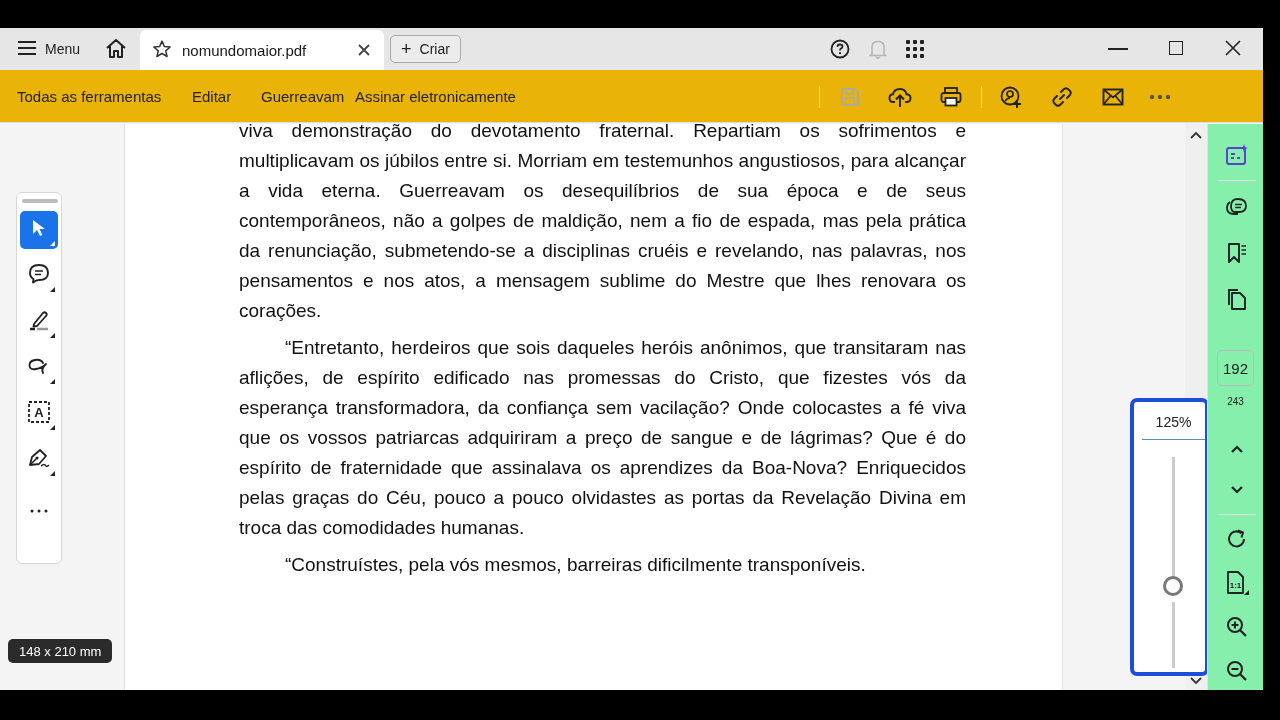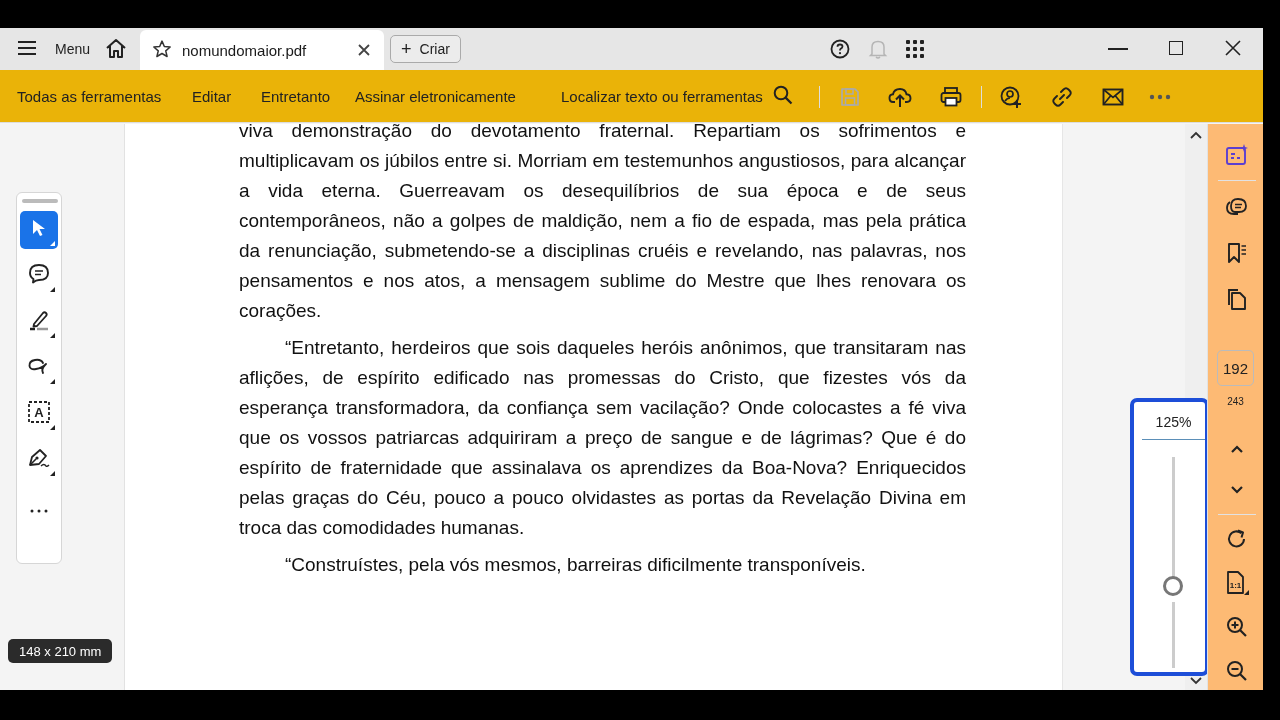--- a/index.html
+++ b/index.html
@@ -1,20 +1,20 @@
 <!DOCTYPE html>
 <html><head>
 <meta charset="utf-8">
 <style>
   * { box-sizing: border-box; margin: 0; padding: 0; }
   html, body { width: 1280px; height: 720px; overflow: hidden; background: #000; font-family: "Liberation Sans", sans-serif; }
   .app { position: absolute; left: 0; top: 28px; width: 1263px; height: 662px; background: #f5f5f5; overflow: hidden; }
   
   .titlebar { position: absolute; left: 0; top: 0; width: 1263px; height: 42px; background: #e6e6e6; display: flex; align-items: center; }
-  .tb-item { display: flex; align-items: center; color: #222; font-size: 14px; gap: 10px; }
+  .tb-item { display: flex; align-items: center; color: #222; font-size: 14px; }
   .menu-btn { position: absolute; left: 18px; top: 0; height: 42px; }
   .menu-btn .icon { margin-right: 9px; }
   .home-btn { position: absolute; left: 104px; top: 0; height: 42px; }
   .tab { position: absolute; left: 140px; top: 2px; width: 244px; height: 40px; background: #fff; border-radius: 6px 6px 0 0; display: flex; align-items: center; padding-left: 12px; font-size: 15px; color: #1a1a1a; }
   .tab .star { margin-right: 10px; }
   .tab .close { position: absolute; right: 10px; top: 10px; width: 20px; height: 20px; display: flex; align-items: center; justify-content: center; color: #333; font-size: 16px; }
   .create-btn { position: absolute; left: 390px; top: 7px; height: 28px; border: 1px solid #aaa; border-radius: 5px; padding: 0 10px; display: flex; align-items: center; font-size: 14px; color: #222; background: #ececec; }
   .create-btn .plus { font-size: 18px; margin-right: 8px; line-height: 1; }
   .help-btn { position: absolute; left: 830px; top: 11px; }
   .bell-btn { position: absolute; left: 868px; top: 10px; }
@@ -55,21 +55,21 @@
   .size-badge { position: absolute; left: 8px; top: 657px; height: 24px; padding: 0 11px; background: #2b2b2b; border-radius: 5px; color: #fff; font-size: 13px; display: flex; align-items: center; }
 
   
   .zoom-panel { position: absolute; left: 1130px; top: 398px; width: 79px; height: 278px; background: #fff; border: 4px solid #1d4ed8; border-radius: 7px; }
   .zoom-value { position: absolute; left: 8px; top: 12px; width: 63px; text-align: center; font-size: 14px; color: #222; padding-bottom: 9px; border-bottom: 1.5px solid #5b8fb8; }
   .zoom-track-top { position: absolute; left: 38px; top: 55px; width: 3px; height: 120px; background: #ccc; }
   .zoom-thumb { position: absolute; left: 29px; top: 174px; width: 20px; height: 20px; border-radius: 50%; border: 3px solid #777; background: #fff; }
   .zoom-track-bot { position: absolute; left: 38px; top: 200px; width: 3px; height: 66px; background: #ccc; }
 
   
-  .right-rail { position: absolute; left: 1207px; top: 96px; width: 56px; height: 566px; background: #fdba74; border-left: 1px solid #e2e2e2; }
+  .right-rail { position: absolute; left: 1207px; top: 96px; width: 56px; height: 566px; background: #86efac; border-left: 1px solid #e2e2e2; }
   .rail-icon { position: absolute; left: 16px; width: 26px; height: 26px; display: flex; align-items: center; justify-content: center; }
   .rail-sep { position: absolute; left: 10px; width: 38px; height: 1px; background: #e2e2e2; }
   .page-box { position: absolute; left: 9px; top: 226px; width: 37px; height: 36px; border: 1px solid #bbb; border-radius: 5px; display: flex; align-items: center; justify-content: center; font-size: 15px; color: #222; }
   .page-total { position: absolute; left: 9px; top: 272px; width: 37px; text-align: center; font-size: 10px; color: #222; }
 </style>
 </head>
 <body>
 
 <div class="app">
 
@@ -140,31 +140,22 @@
     <div class="win-close">
       <svg width="22" height="22" viewBox="0 0 22 22">
           <path d="M4 4 L18 18 M18 4 L4 18" stroke="#222" stroke-width="1.6"></path>
         </svg>
     </div>
   </div>
 
   <div class="toolbar">
     <div class="tool-link" style="left:17px">Todas as ferramentas</div>
     <div class="tool-link" style="left:192px">Editar</div>
-    <div class="tool-link" style="left:261px">Entretanto</div>
+    <div class="tool-link" style="left:261px">Guerreavam</div>
     <div class="tool-link" style="left:355px">Assinar eletronicamente</div>
-    <div class="search-area">
-      <span>Localizar texto ou ferramentas</span>
-      <span>
-        <svg width="20" height="20" viewBox="0 0 20 20">
-            <circle cx="8" cy="8" r="6.3" fill="none" stroke="#222" stroke-width="2"></circle>
-            <path d="M12.6 12.6 L18.5 18.5" stroke="#222" stroke-width="2.2"></path>
-          </svg>
-      </span>
-    </div>
     <div class="tsep" style="left:819px"></div>
     <div class="ticon" style="left:837px">
       <svg width="20" height="20" viewBox="0 0 20 20">
           <path d="M2 2 H15 L18 5 V18 H2 Z" fill="none" stroke="#aaa" stroke-width="1.7" stroke-linejoin="round"></path>
           <rect x="6" y="2" width="7" height="5" fill="none" stroke="#aaa" stroke-width="1.5"></rect>
           <rect x="5.5" y="11" width="9" height="7" fill="none" stroke="#aaa" stroke-width="1.5"></rect>
         </svg>
     </div>
     <div class="ticon" style="left:887px">
       <svg width="24" height="22" viewBox="0 0 24 22">

